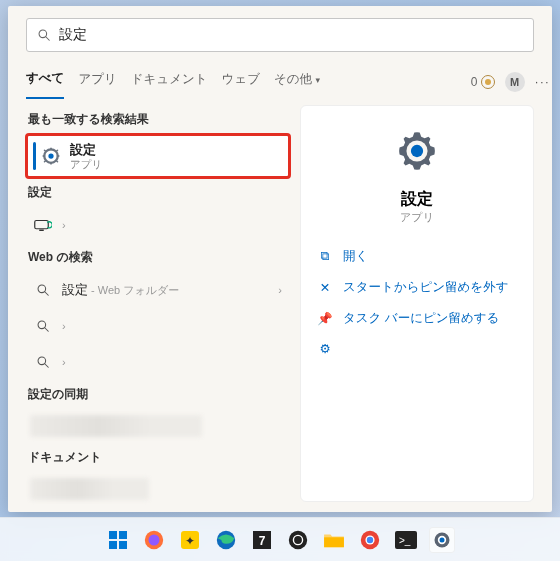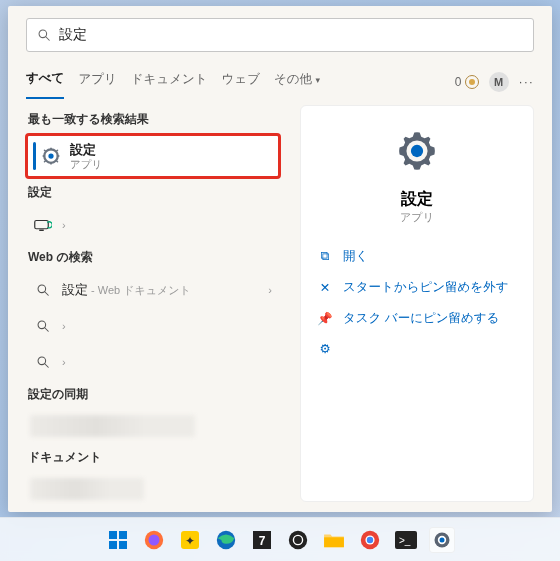--- a/index.html
+++ b/index.html
@@ -20,34 +20,34 @@
   .search-box {
     display: flex; align-items: center; width: 100%; height: 34px;
     background: #fff; border: 1px solid #c6c6c6; border-radius: 3px;
     padding: 0 10px;
   }
   .search-box input {
     border: none; outline: none; flex: 1; font-size: 14px;
     font-family: inherit; color: #222;
   }
   .tabs-row {
-    display: flex; align-items: center; padding: 4px 18px 0 18px;
+    display: flex; align-items: center; padding: 4px 2px 0 18px;
     gap: 14px; font-size: 12.5px; color: #666;
   }
   .tab { padding: 6px 0 10px 0; cursor: pointer; }
   .tab.active { color: #222; border-bottom: 2.5px solid #0067c0; font-weight: 600; }
   .spacer { flex: 1; }
   .badge-grp { display: flex; align-items: center; gap: 10px; color: #555; }
   .avatar {
     width: 20px; height: 20px; border-radius: 50%;
     background: #e0e0e0; color: #555; font-size: 11px; font-weight: 600;
     display: flex; align-items: center; justify-content: center;
   }
   .dots { letter-spacing: 1px; cursor: pointer; }
-  .content { flex: 1; display: flex; padding: 6px 18px 10px 18px; gap: 20px; overflow: hidden; justify-content: center; }
+  .content { flex: 1; display: flex; padding: 6px 18px 10px 18px; gap: 10px; overflow: hidden; justify-content: center; }
   .left { flex: 1; min-width: 0; }
   .right {
     width: 234px; background: #fff; border-radius: 6px;
     border: 1px solid #eee; padding: 20px 14px 14px 14px;
     display: flex; flex-direction: column; align-items: stretch;
   }
   .sect-label { font-size: 12px; color: #333; font-weight: 600; padding: 6px 2px 6px 2px; }
   .result {
     display: flex; align-items: center; padding: 7px 6px;
     cursor: default; border-radius: 3px;
@@ -168,21 +168,21 @@
       </div>
 
       <div class="sect-label">Web の検索</div>
       <div class="result">
         <div class="ricon">
             <svg class="loupe" viewBox="0 0 24 24">
               <circle cx="10" cy="10" r="6.5" fill="none" stroke="#555" stroke-width="1.8"></circle>
               <line x1="15" y1="15" x2="21" y2="21" stroke="#555" stroke-width="1.8" stroke-linecap="round"></line>
             </svg>
           </div>
-        <div class="rtxt"><span class="rtitle">設定</span><span class="rhint"> - Web ドキュメント</span></div>
+        <div class="rtxt"><span class="rtitle">設定</span><span class="rhint"> - Web フォルダー</span></div>
         <div class="chev">›</div>
       </div>
       <div class="result">
         <div class="ricon">
             <svg class="loupe" viewBox="0 0 24 24">
               <circle cx="10" cy="10" r="6.5" fill="none" stroke="#555" stroke-width="1.8"></circle>
               <line x1="15" y1="15" x2="21" y2="21" stroke="#555" stroke-width="1.8" stroke-linecap="round"></line>
             </svg>
           </div>
         <div class="chev">›</div>

